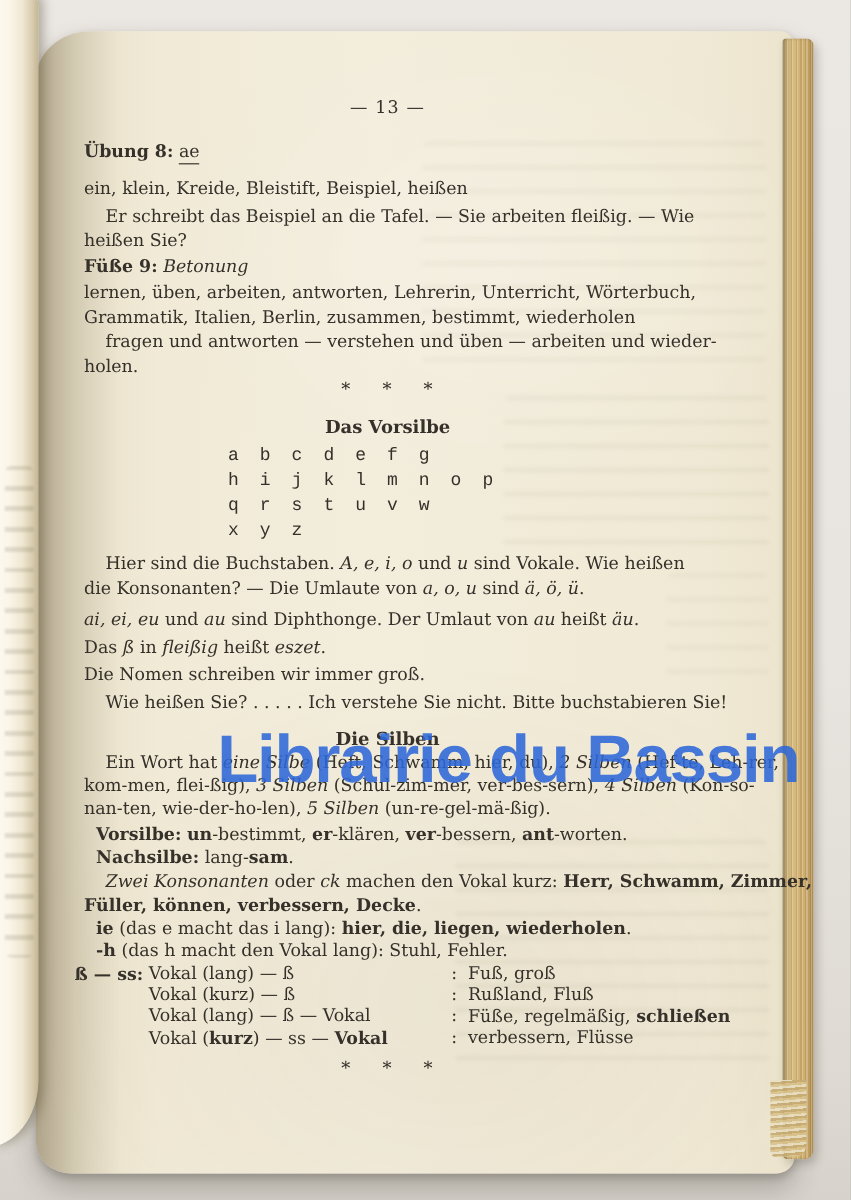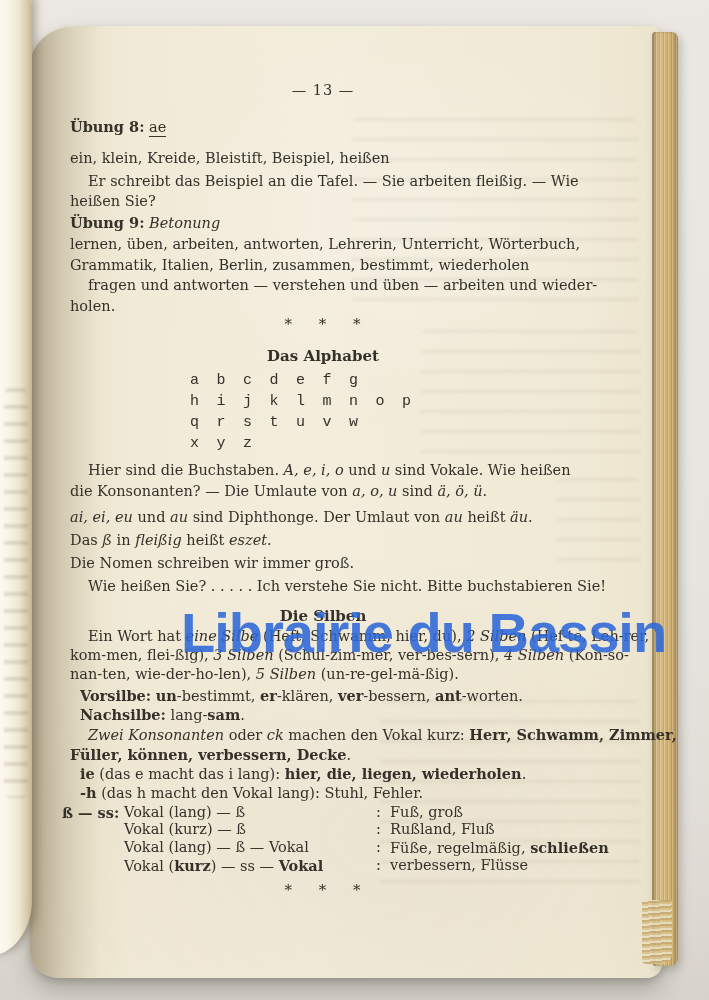--- a/index.html
+++ b/index.html
@@ -101,27 +101,27 @@
   <div class="show-through" style="left:556px;top:478px;width:84px;height:92px"></div>
   <div class="show-through" style="left:380px;top:700px;width:260px;height:190px"></div>
   <div class="show-through frag" style="left:4px;top:388px;width:24px;height:410px"></div>
 
   <div id="content">
       <div class="pagenum" style="margin-top: 0px;">— 13 —</div>
       <div class="line" style="margin-top: 16px;"><span class="b">Übung 8:</span><span>  </span><span class="u">ae</span></div>
       <div class="line" style="margin-top: 11px;"><span>ein, klein, Kreide, Bleistift, Beispiel, heißen</span></div>
       <div class="line" style="margin-top: 2px; padding-left: 18px;"><span>Er schreibt das Beispiel an die Tafel. — Sie arbeiten fleißig. — Wie</span></div>
       <div class="line" style="margin-top: 0px;"><span>heißen Sie?</span></div>
-      <div class="line" style="margin-top: 1px;"><span class="b">Übung 9:</span><span>  </span><span class="i">Betonung</span></div>
+      <div class="line" style="margin-top: 1px;"><span class="b">Füße 9:</span><span>  </span><span class="i">Betonung</span></div>
       <div class="line" style="margin-top: 1px;"><span>lernen, üben, arbeiten, antworten, Lehrerin, Unterricht, Wörterbuch,</span></div>
       <div class="line" style="margin-top: 0px;"><span>Grammatik, Italien, Berlin, zusammen, bestimmt, wiederholen</span></div>
       <div class="line" style="margin-top: 0px; padding-left: 18px;"><span>fragen und antworten — verstehen und üben — arbeiten und wieder-</span></div>
       <div class="line" style="margin-top: 0px;"><span>holen.</span></div>
       <div class="sep" style="margin-top: -2px;">* * *</div>
-      <div class="heading" style="margin-top: 11px;">Das Alphabet</div>
+      <div class="heading" style="margin-top: 11px;">Das Vorsilbe</div>
       <div class="alpha" style="margin-top: 4px;">
         <div class="alpha-row"><span class="alpha-cell">a</span><span class="alpha-cell">b</span><span class="alpha-cell">c</span><span class="alpha-cell">d</span><span class="alpha-cell">e</span><span class="alpha-cell">f</span><span class="alpha-cell">g</span></div>
         <div class="alpha-row"><span class="alpha-cell">h</span><span class="alpha-cell">i</span><span class="alpha-cell">j</span><span class="alpha-cell">k</span><span class="alpha-cell">l</span><span class="alpha-cell">m</span><span class="alpha-cell">n</span><span class="alpha-cell">o</span><span class="alpha-cell">p</span></div>
         <div class="alpha-row"><span class="alpha-cell">q</span><span class="alpha-cell">r</span><span class="alpha-cell">s</span><span class="alpha-cell">t</span><span class="alpha-cell">u</span><span class="alpha-cell">v</span><span class="alpha-cell">w</span></div>
         <div class="alpha-row"><span class="alpha-cell">x</span><span class="alpha-cell">y</span><span class="alpha-cell">z</span></div>
       </div>
       <div class="line" style="margin-top: 6px; padding-left: 18px;"><span>Hier sind die Buchstaben. </span><span class="i">A, e, i, o</span><span> und </span><span class="i">u</span><span> sind Vokale. Wie heißen</span></div>
       <div class="line" style="margin-top: 0px;"><span>die Konsonanten? — Die Umlaute von </span><span class="i">a, o, u</span><span> sind </span><span class="i">ä, ö, ü</span><span>.</span></div>
       <div class="line" style="margin-top: 6px;"><span class="i">ai, ei, eu</span><span> und </span><span class="i">au</span><span> sind Diphthonge. Der Umlaut von </span><span class="i">au</span><span> heißt </span><span class="i">äu</span><span>.</span></div>
       <div class="line" style="margin-top: 2px;"><span>Das </span><span class="i">ß</span><span> in </span><span class="i">fleißig</span><span> heißt </span><span class="i">eszet</span><span>.</span></div>

